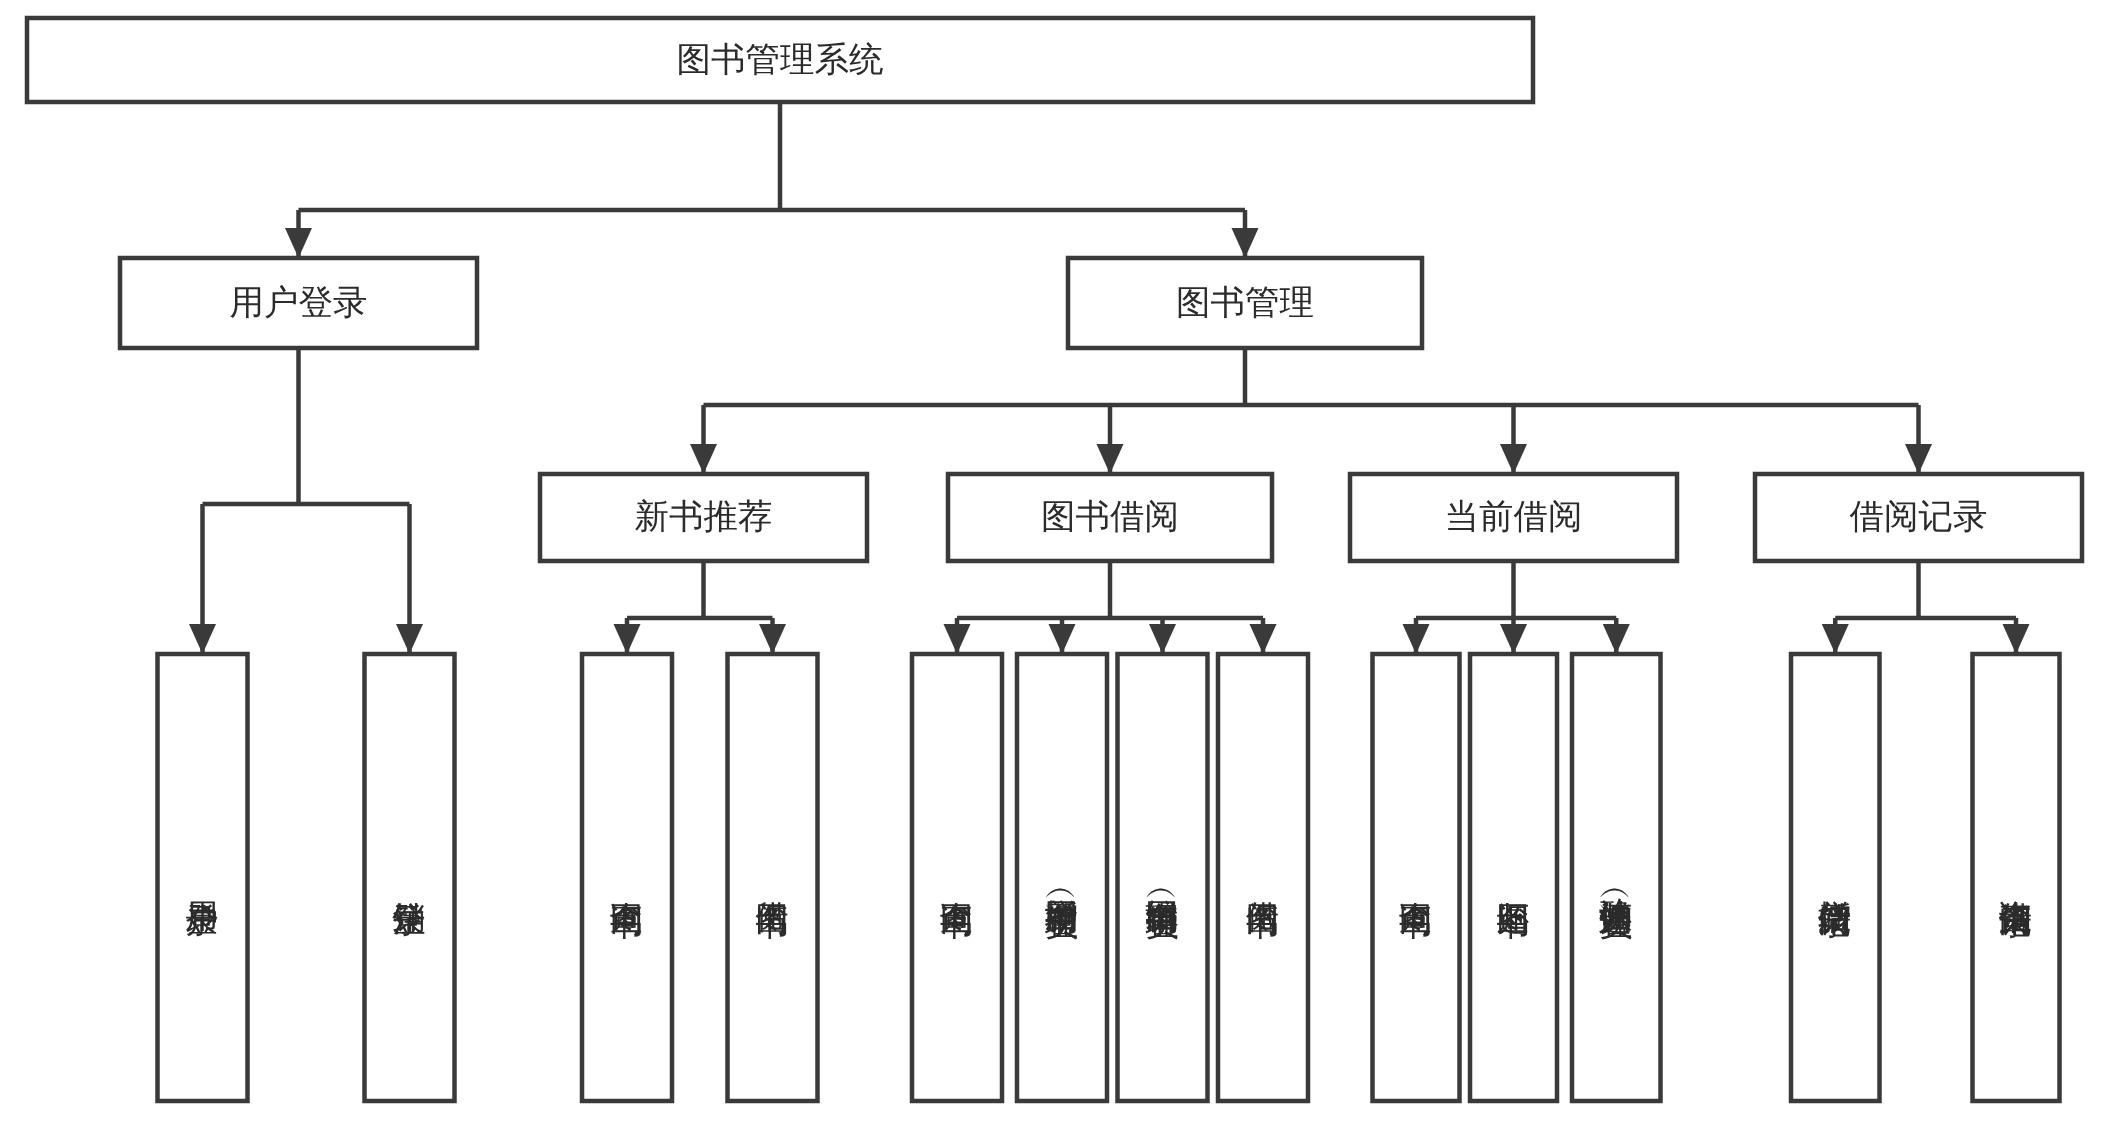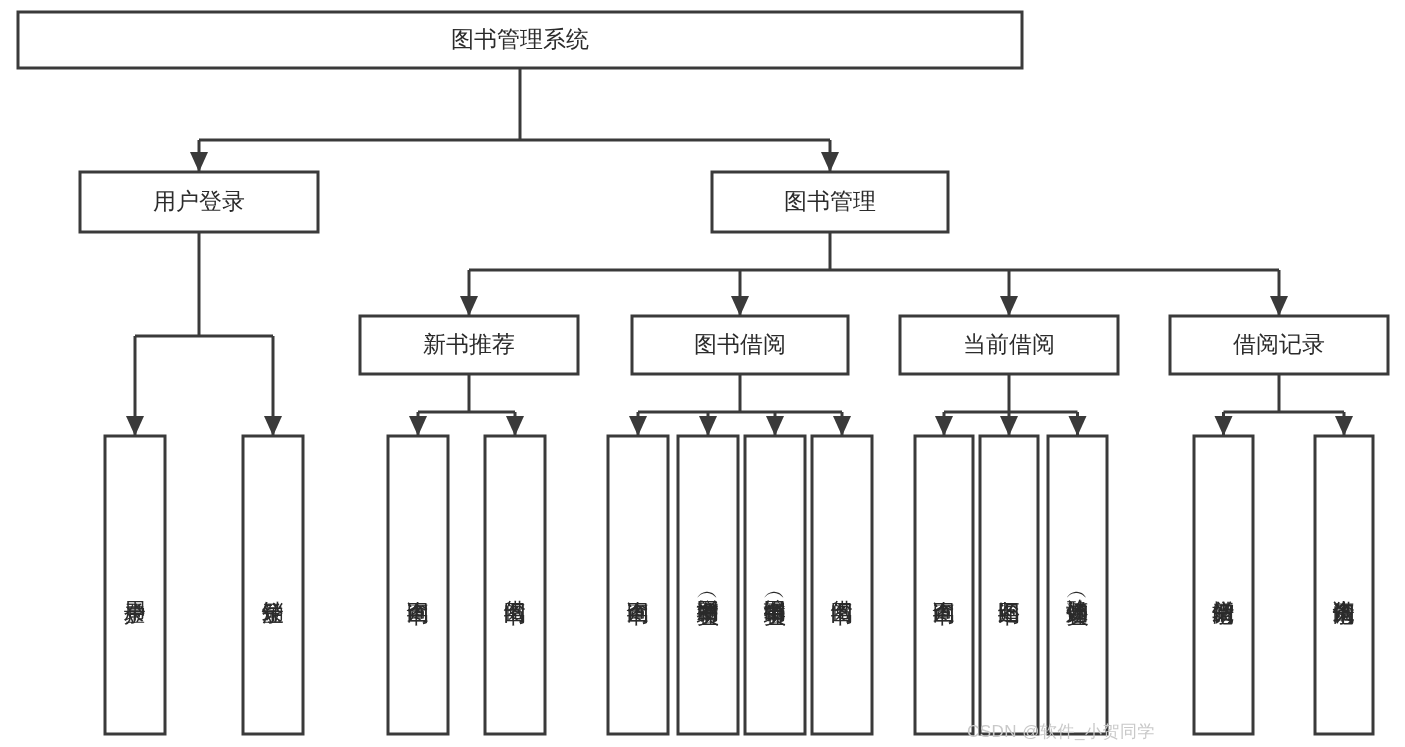--- a/index.html
+++ b/index.html
@@ -244,14 +244,13 @@
       <div class="vlabel-wrap" style="left: 1048px; top: 436px; width: 59px; height: 298px;">
         <span class="vlabel">确认归还（管理员）</span>
       </div>
       <div class="vlabel-wrap" style="left: 1194px; top: 436px; width: 59px; height: 298px;">
         <span class="vlabel">新增借阅记录</span>
       </div>
       <div class="vlabel-wrap" style="left: 1315px; top: 436px; width: 58px; height: 298px;">
         <span class="vlabel">查询借阅记录</span>
       </div>
     </div>
-  <div id="watermark">CSDN @软件_小贺同学</div>
 </div>
 
 </body></html>

